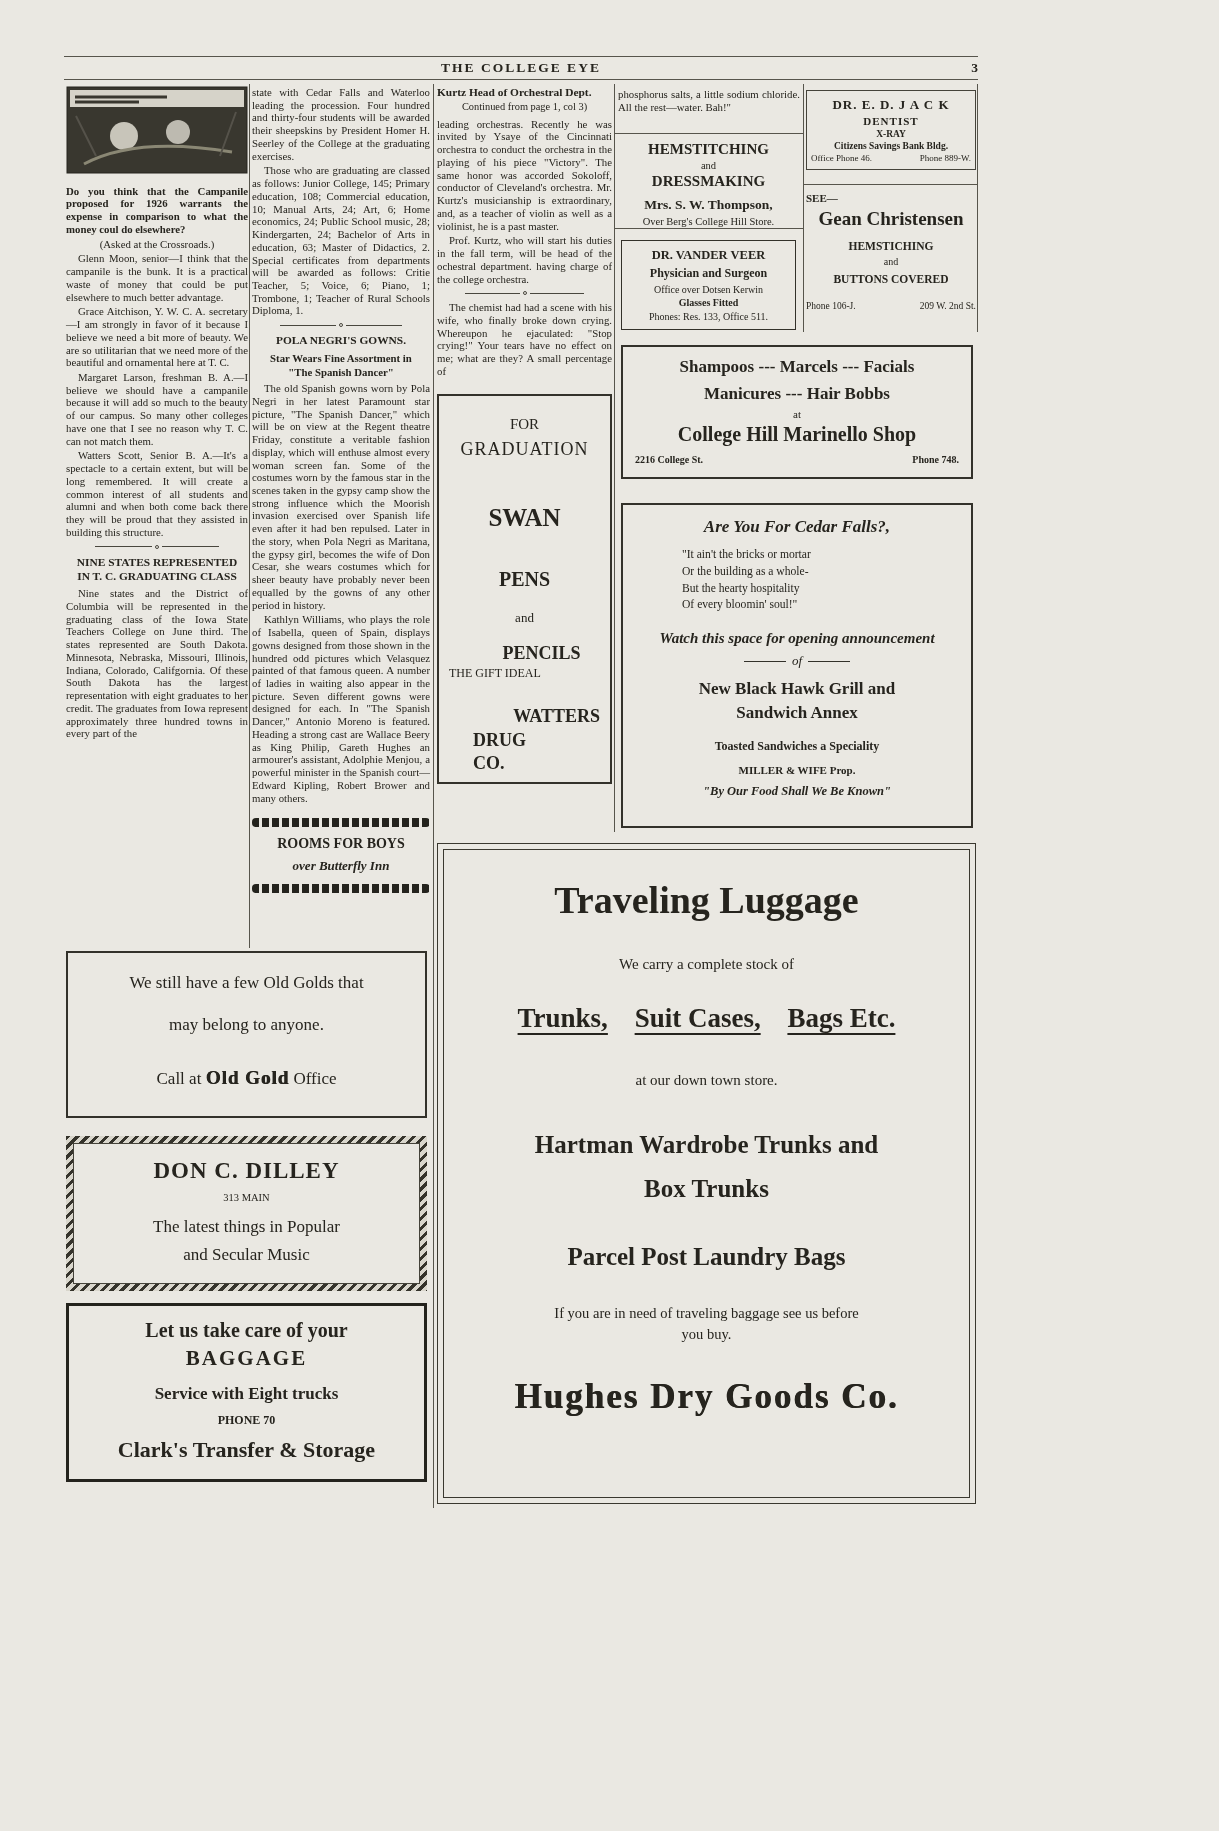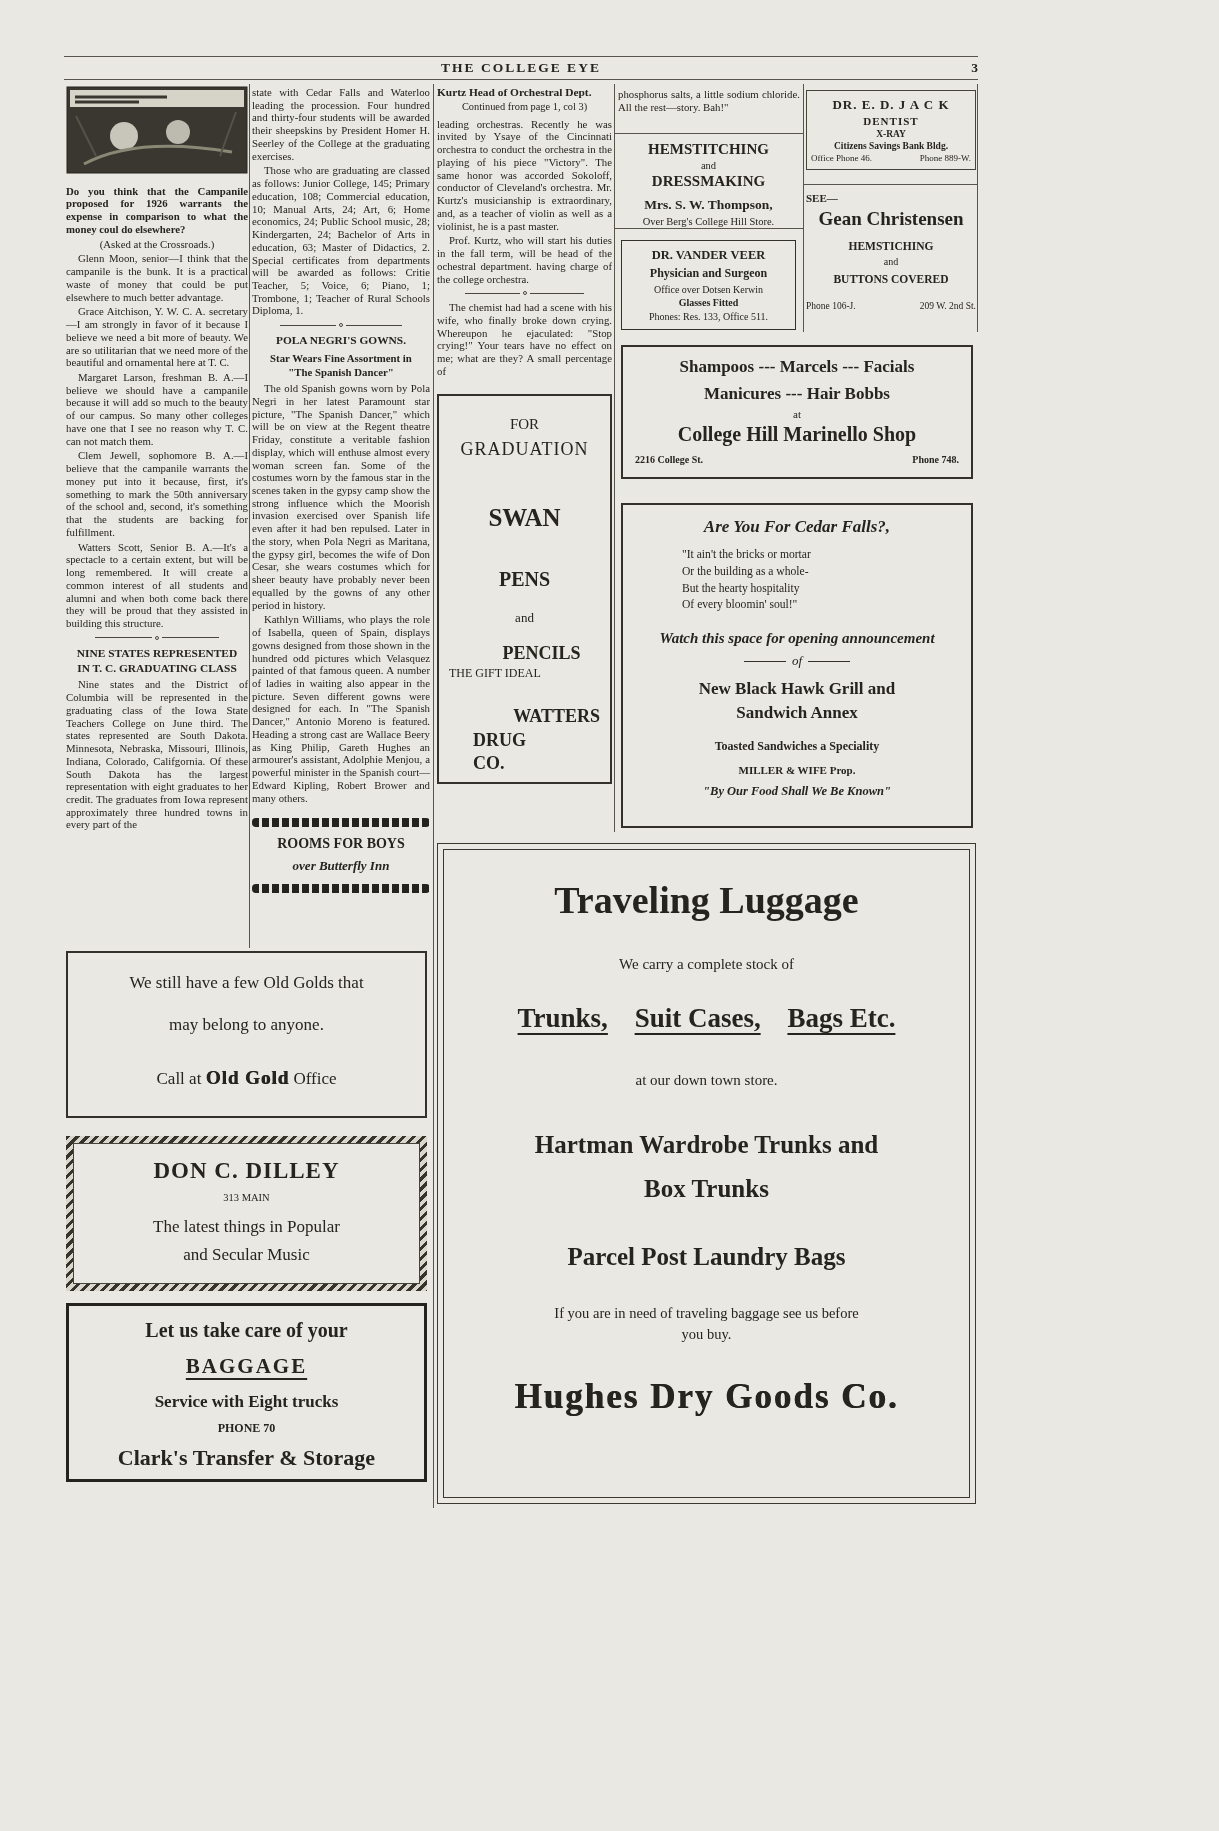--- a/index.html
+++ b/index.html
@@ -60,21 +60,20 @@
       <circle cx="58" cy="50" r="14" fill="#c8c5ba"></circle>
       <circle cx="112" cy="46" r="12" fill="#bdbab0"></circle>
       <path d="M18 78 Q70 50 166 66" stroke="#8a8774" stroke-width="3" fill="none"></path>
       <path d="M10 30 l20 40 M170 26 l-16 44" stroke="#55524a" stroke-width="2"></path>
     </svg>
     <p class="ni b">Do you think that the Campanile proposed for 1926 warrants the expense in comparison to what the money coul do elsewhere?</p>
     <p class="ni c">(Asked at the Crossroads.)</p>
     <p>Glenn Moon, senior—I think that the campanile is the bunk. It is a practical waste of money that could be put elsewhere to much better advantage.</p>
     <p>Grace Aitchison, Y. W. C. A. secretary—I am strongly in favor of it because I believe we need a bit more of beauty. We are so utilitarian that we need more of the beautiful and ornamental here at T. C.</p>
     <p>Margaret Larson, freshman B. A.—I believe we should have a campanile because it will add so much to the beauty of our campus. So many other colleges have one that I see no reason why T. C. can not match them.</p>
-    <p>Clem Jewell, sophomore B. A.—I believe that the campanile warrants the money put into it because, first, it's something to mark the 50th anniversary of the school and, second, it's something that the students are backing for fulfillment.</p>
     <p>Watters Scott, Senior B. A.—It's a spectacle to a certain extent, but will be long remembered. It will create a common interest of all students and alumni and when both come back there they will be proud that they assisted in building this structure.</p>
     <div class="divider">
         <span class="dot"></span>
       </div>
     <div class="art-head">
       <div>NINE STATES REPRESENTED</div>
       <div>IN T. C. GRADUATING CLASS</div>
     </div>
     <p>Nine states and the District of Columbia will be represented in the graduating class of the Iowa State Teachers College on June third. The states represented are South Dakota. Minnesota, Nebraska, Missouri, Illinois, Indiana, Colorado, Califgornia. Of these South Dakota has the largest representation with eight graduates to her credit. The graduates from Iowa represent approximately three hundred towns in every part of the</p>
   </section>
@@ -120,21 +119,21 @@
       <div style="font-size:13px;margin-top:18px">and</div>
       <div class="b" style="font-size:18px;margin-top:18px;padding-left:34px">PENCILS</div>
       <div style="font-size:12px;text-align:left;margin-top:2px">THE GIFT IDEAL</div>
       <div class="b" style="font-size:18px;text-align:right;margin-top:26px;padding-left:24px">WATTERS</div>
       <div class="b" style="font-size:18px;text-align:left;margin-top:2px;padding-left:24px">DRUG</div>
       <div class="b" style="font-size:18px;text-align:left;margin-top:2px;padding-left:24px">CO.</div>
     </div>
   </section>
 
   <section class="col" style="left:618px;top:88px;width:182px">
-    <p class="ni">phosphorus salts, a little sodium chloride. All the rest—story. Bah!"</p>
+    <p class="ni">phosphorus salts, a little sodium chloride. All the rest—water. Bah!"</p>
   </section>
 
   <div class="absblock c" style="left:616px;top:141px;width:185px">
     <div class="b" style="font-size:15px">HEMSTITCHING</div>
     <div style="font-size:10.5px;margin-top:2px">and</div>
     <div class="b" style="font-size:15px;margin-top:2px">DRESSMAKING</div>
     <div class="b" style="font-size:13.5px;margin-top:7px">Mrs. S. W. Thompson,</div>
     <div style="font-size:10.5px;margin-top:3px">Over Berg's College Hill Store.</div>
   </div>
 
@@ -232,19 +231,19 @@
     <div class="dilleyInner">
       <div class="b" style="font-size:23px;letter-spacing:1px;margin-top:14px">DON C. DILLEY</div>
       <div style="font-size:10.5px;margin-top:8px">313 MAIN</div>
       <div style="font-size:17px;margin-top:14px">The latest things in Popular</div>
       <div style="font-size:17px;margin-top:8px">and Secular Music</div>
     </div>
   </div>
 
   <div class="absblock c" style="left:66px;top:1303px;width:361px;height:179px;border:3px solid #24231d;background:#eae8e2">
     <div class="b" style="font-size:20px;margin-top:13px">Let us take care of your</div>
-    <div class="b" style="font-size:21px;margin-top:12px;text-decoration:underline;text-underline-offset:5px;letter-spacing:2px">BAGGAGE</div>
+    <div class="b" style="font-size:21px;margin-top:4px;text-underline-offset:5px;letter-spacing:2px">BAGGAGE</div>
     <div class="b" style="font-size:17px;margin-top:13px">Service with Eight trucks</div>
     <div class="b" style="font-size:12px;margin-top:9px">PHONE 70</div>
     <div class="b" style="font-size:22px;margin-top:9px">Clark's Transfer &amp; Storage</div>
   </div>
 
 </div>
 
 </body></html>

